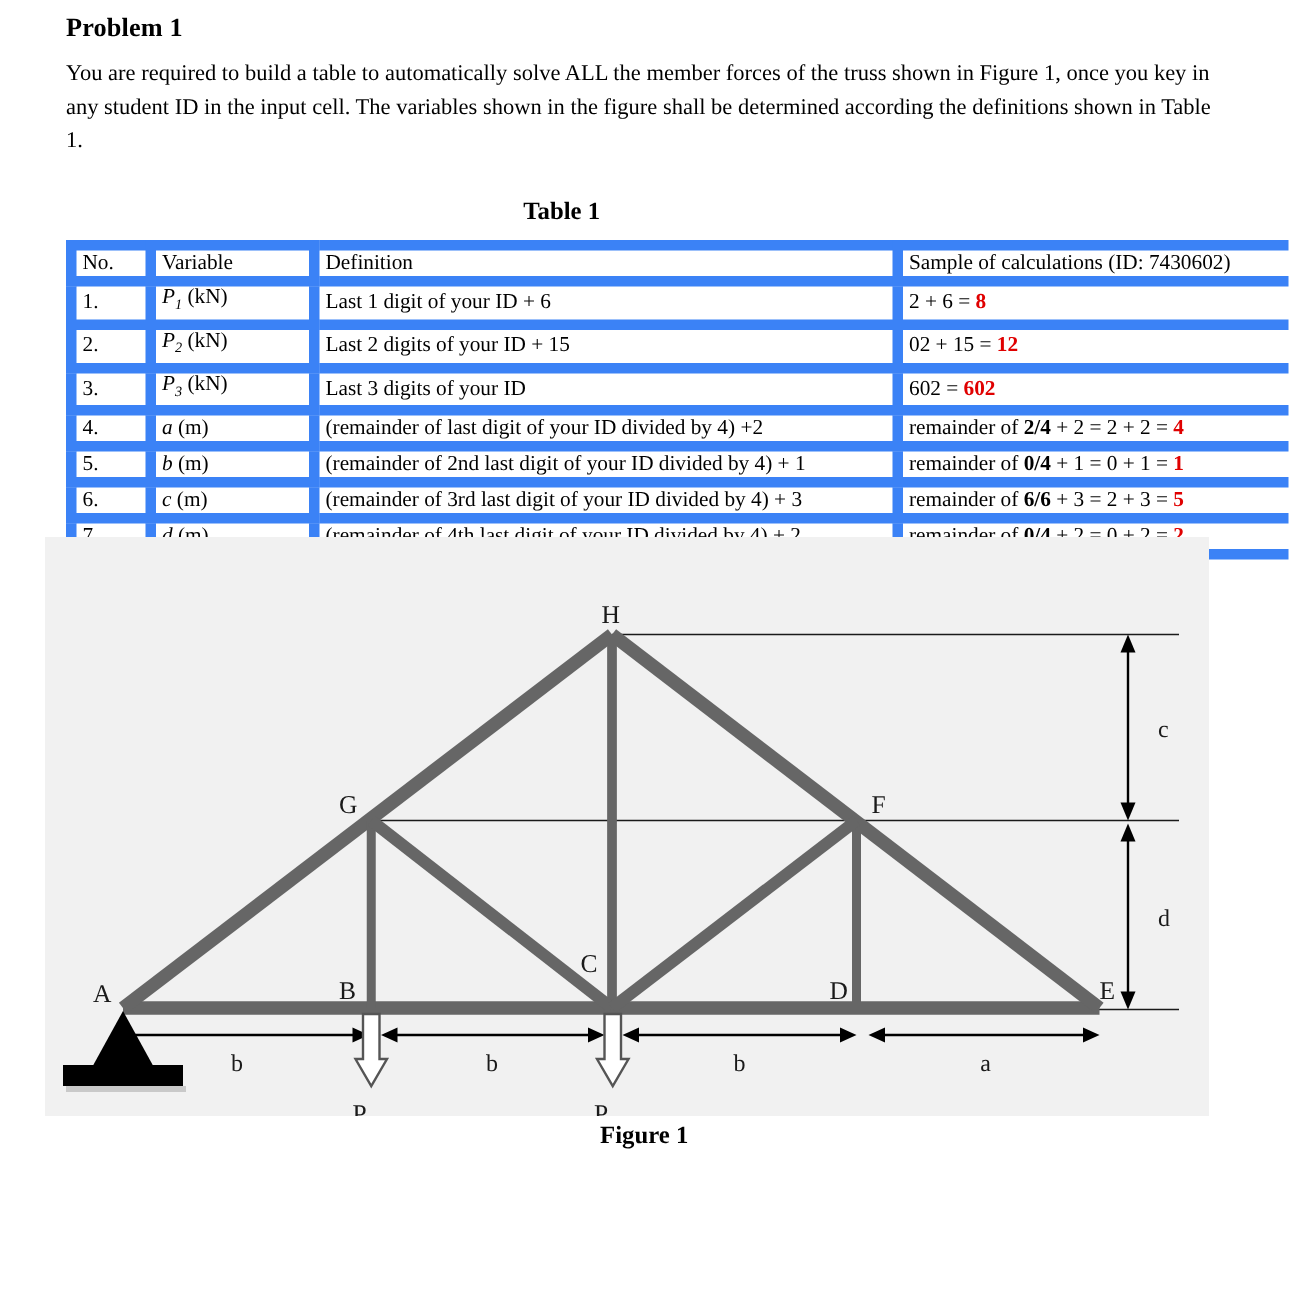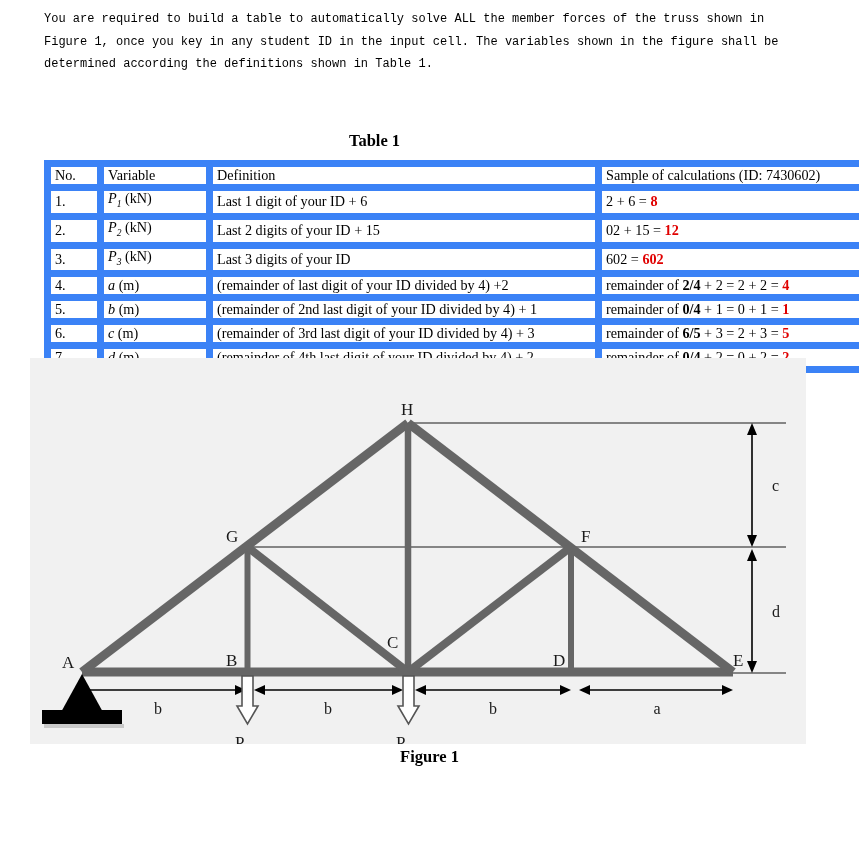--- a/index.html
+++ b/index.html
@@ -23,25 +23,24 @@
     top: 8px;
     width: 768px;
   }
   #problem-title {
     font-size: 17.5px;
     font-weight: bold;
     letter-spacing: .1px;
     margin: 0 0 9px 0;
   }
   #problem-body {
-    font-size: 12px;
+    font-size: 15px;
     line-height: 22.5px;
     text-align: left;
     margin: 0;
-    font-family: Liberation Mono, monospace;
   }
 
   
   #table-caption {
     position: absolute;
     top: 131px;
     left: 0;
     width: 749px;
     text-align: center;
     font-size: 16.5px;
@@ -111,20 +110,21 @@
   .fig-load {
     font-family: "Liberation Serif", "DejaVu Serif", serif;
     font-size: 17px;
     fill: #1a1a1a;
   }
 </style>
 </head>
 <body>
 
 <div id="problem-block">
+  <div id="problem-title">Problem 1</div>
   <div id="problem-body">You are required to build a table to automatically solve ALL the member forces of the truss shown in Figure 1, once you key in any student ID in the input cell. The variables shown in the figure shall be determined according the definitions shown in Table 1.</div>
 </div>
 
 <div id="table-caption">Table 1</div>
 
 <div id="table-wrap">
   <table class="t1">
     <tbody id="t1-body">
         <tr>
           <td class="col-no">No.</td>
@@ -159,21 +159,21 @@
         <tr>
           <td class="col-no">5.</td>
           <td class="col-var"><span class="var">b</span> <span class="unit">(m)</span></td>
           <td class="col-def">(remainder of 2nd last digit of your ID divided by 4) + 1</td>
           <td class="col-samp">remainder of <span class="bd">0/4</span> + 1 = 0 + 1 = <span class="red">1</span></td>
         </tr>
         <tr>
           <td class="col-no">6.</td>
           <td class="col-var"><span class="var">c</span> <span class="unit">(m)</span></td>
           <td class="col-def">(remainder of 3rd last digit of your ID divided by 4) + 3</td>
-          <td class="col-samp">remainder of <span class="bd">6/5</span> + 3 = 2 + 3 = <span class="red">5</span></td>
+          <td class="col-samp">remainder of <span class="bd">6/6</span> + 3 = 2 + 3 = <span class="red">5</span></td>
         </tr>
         <tr>
           <td class="col-no">7.</td>
           <td class="col-var"><span class="var">d</span> <span class="unit">(m)</span></td>
           <td class="col-def">(remainder of 4th last digit of your ID divided by 4) + 2</td>
           <td class="col-samp">remainder of <span class="bd">0/4</span> + 2 = 0 + 2 = <span class="red">2</span></td>
         </tr>
       </tbody>
   </table>
 </div>

